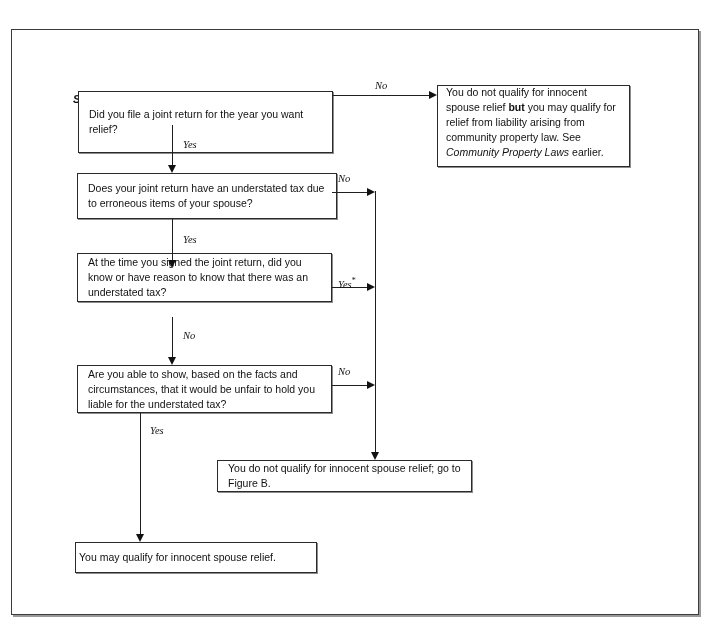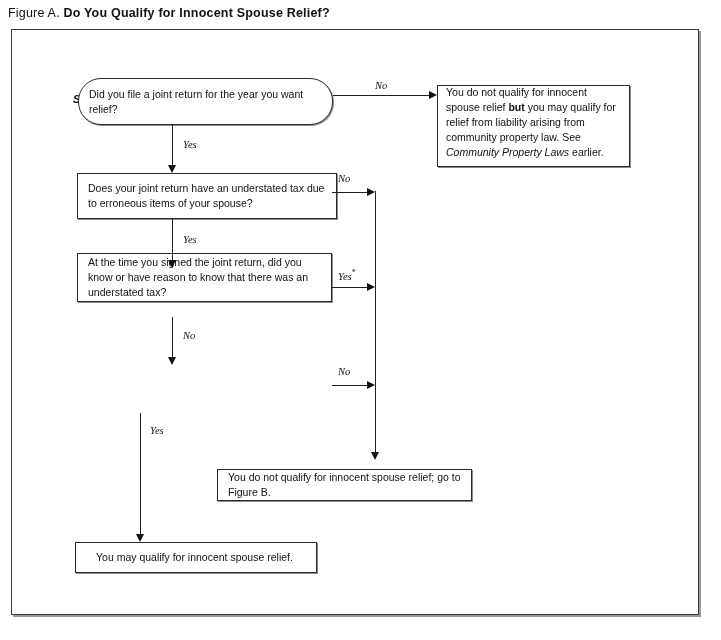--- a/index.html
+++ b/index.html
@@ -87,52 +87,52 @@
     font-size: 9.8px;
     white-space: nowrap;
   }
   .footnote sup { font-size: 8px; font-weight: bold; }
 </style>
 </head>
 <body>
 
 <div class="canvas">
 
-  <div class="fig-title">
-    <span>Figure A.</span><span class="bold"> Do You Qualify for Innocent Spouse Relief?</span>
-  </div>
 
   <div class="frame"></div>
 
   <div class="start-here">Start Here</div>
 
-  <div class="node" style="left:78px; top:78px; width:255px; height:47px;border-radius:23px;">
+  <div class="node" style="left:78px; top:91px; width:255px; height:62px;">
     <span>Did you file a joint return for the year you want relief?</span>
   </div>
 
   <div class="node top-align" style="left:437px; top:78px; width:193px; height:82px; padding:6px 8px;">
     <span>
       <span>You do not qualify for innocent spouse relief </span><span class="b">but</span><span> you may qualify for relief from liability arising from community property law. See </span><span class="i">Community Property Laws</span><span> earlier.</span>
     </span>
   </div>
 
   <div class="node" style="left:77px; top:173px; width:260px; height:46px;">
     <span>Does your joint return have an understated tax due to erroneous items of your spouse?</span>
   </div>
 
   <div class="node" style="left:77px; top:253px; width:255px; height:49px;">
     <span>At the time you signed the joint return, did you know or have reason to know that there was an understated tax?</span>
   </div>
 
+  <div class="node" style="left:77px; top:365px; width:255px; height:48px;">
+    <span>Are you able to show, based on the facts and circumstances, that it would be unfair to hold you liable for the understated tax?</span>
+  </div>
 
-  <div class="node" style="left:217px; top:460px; width:255px; height:32px;margin-top:9px;">
+  <div class="node" style="left:217px; top:460px; width:255px; height:32px;">
     <span>You do not qualify for innocent spouse relief; go to Figure B.</span>
   </div>
 
-  <div class="node" style="left:75px; top:542px; width:242px; height:31px; padding-left:20px;">
+  <div class="node" style="left:75px; top:542px; width:242px; height:31px; padding-left:3px;">
     <span>You may qualify for innocent spouse relief.</span>
   </div>
 
   <div class="vline" style="left:172px; top:125px; height:41px;"></div>
   <div class="arrow-down" style="left:168px; top:165px;"></div>
   <div class="edge-label" style="left:183px; top:139px;">Yes</div>
 
   <div class="hline" style="left:333px; top:95px; width:96px;"></div>
   <div class="arrow-right" style="left:429px; top:91px;"></div>
   <div class="edge-label" style="left:375px; top:80px;">No</div>
@@ -144,21 +144,21 @@
   <div class="hline" style="left:332px; top:192px; width:35px;"></div>
   <div class="arrow-right" style="left:367px; top:188px;"></div>
   <div class="edge-label" style="left:338px; top:173px;">No</div>
 
   <div class="vline" style="left:172px; top:317px; height:40px;"></div>
   <div class="arrow-down" style="left:168px; top:357px;"></div>
   <div class="edge-label" style="left:183px; top:330px;">No</div>
 
   <div class="hline" style="left:332px; top:287px; width:35px;"></div>
   <div class="arrow-right" style="left:367px; top:283px;"></div>
-  <div class="edge-label" style="left:338px; top:268px;"><span>Yes</span><sup>*</sup></div>
+  <div class="edge-label" style="left:338px; top:276px;"><span>Yes</span><sup>*</sup></div>
 
   <div class="hline" style="left:332px; top:385px; width:35px;"></div>
   <div class="arrow-right" style="left:367px; top:381px;"></div>
   <div class="edge-label" style="left:338px; top:366px;">No</div>
 
   <div class="vline" style="left:140px; top:413px; height:121px;"></div>
   <div class="arrow-down" style="left:136px; top:534px;"></div>
   <div class="edge-label" style="left:150px; top:425px;">Yes</div>
 
   <div class="vline" style="left:375px; top:191px; height:261px;"></div>

